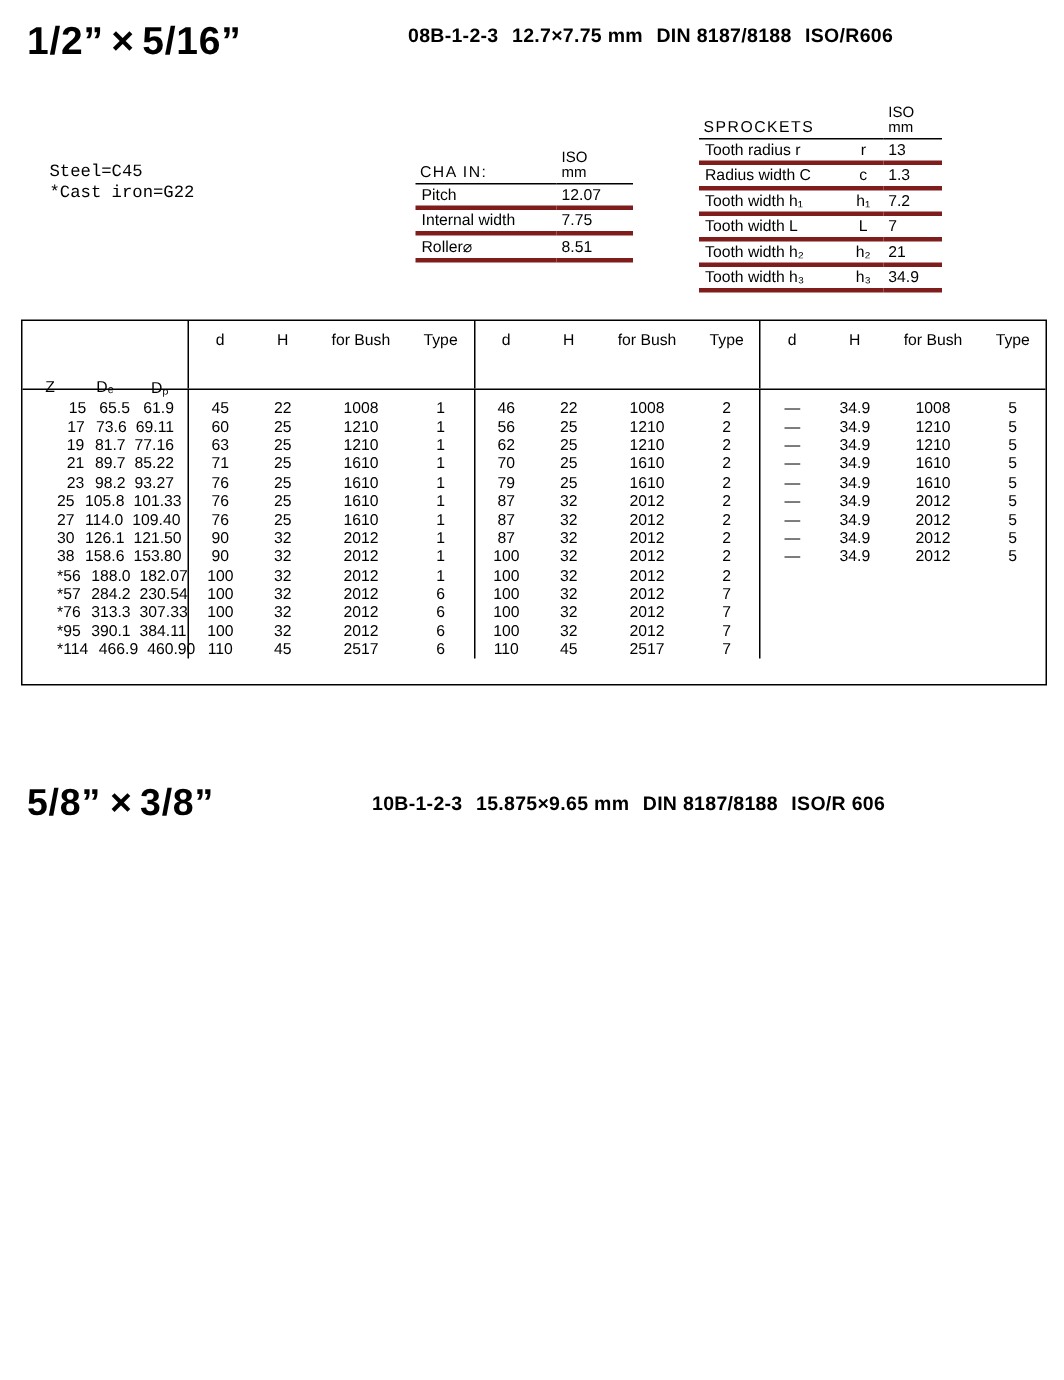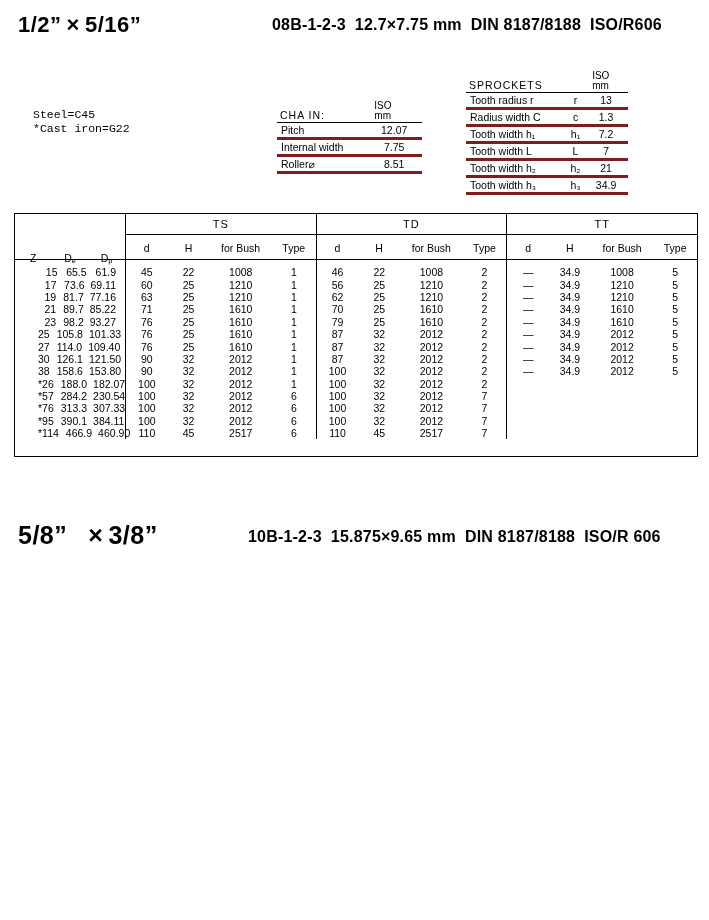--- a/index.html
+++ b/index.html
@@ -20,26 +20,26 @@
   #section-2 { top: 509px; }
 
   
   .sec-title {
     position: absolute;
     font-weight: bold;
     letter-spacing: 0.5px;
     white-space: nowrap;
   }
   .sec-title .times { font-weight: bold; }
-  .s1 .sec-title { left: 18px; top: 12px; font-size: 22px; }
+  .s1 .sec-title { left: 18px; top: 12px; font-size: 26px; }
   .s2 .sec-title { left: 18px; top: 12px; font-size: 25px; }
   .sec-spec {
     position: absolute;
     font-weight: bold;
-    font-size: 16px;
+    font-size: 13px;
     white-space: nowrap;
     letter-spacing: 0.2px;
   }
   .s1 .sec-spec { left: 272px; top: 16px; }
   .s2 .sec-spec { left: 248px; top: 19px; }
   .sec-spec span { margin-right: 9px; }
   .sec-spec span:last-child { margin-right: 0; }
 
   
   .material {
@@ -60,21 +60,21 @@
   .spec td, .spec th {
     padding: 1px 3px;
     font-weight: normal;
     text-align: left;
     white-space: nowrap;
   }
   .spec .hdr td { border-bottom: 1px solid #000; vertical-align: bottom; }
   .spec tbody tr td { border-bottom: 3px solid #7f1d1d; }
   .spec .lbl { padding-left: 4px; }
   .spec .sym { text-align: center; padding: 1px 6px; }
-  .spec .val { text-align: center; padding-right: 8px; }
+  .spec .val { padding-right: 8px; }
   .iso-hd { text-align: center; line-height: 10px; font-size: 10px; }
 
   #chain-1 { left: 277px; top: 100px; width: 145px; }
   #sprockets-1 { left: 466px; top: 70px; width: 162px; }
 
   .spec .title-cell { font-size: 10.5px; letter-spacing: 1px; }
 
   
   .maintable {
     position: absolute;
@@ -219,39 +219,36 @@
         <div class="mt-head">
           <div class="grp idgrp">
             <div class="grp-title"></div>
             <div class="sub-row">
               <div class="c">Z</div>
               <div class="c">Dₑ</div>
               <div class="c">Dₚ</div>
             </div>
           </div>
           <div class="grp tgrp">
-            <div class="grp-title">TS</div>
             <div class="sub-row">
               <div class="c c1">d</div>
               <div class="c c2">H</div>
               <div class="c c3">for Bush</div>
               <div class="c c4">Type</div>
             </div>
           </div>
           <div class="grp tgrp">
-            <div class="grp-title">TD</div>
             <div class="sub-row">
               <div class="c c1">d</div>
               <div class="c c2">H</div>
               <div class="c c3">for Bush</div>
               <div class="c c4">Type</div>
             </div>
           </div>
           <div class="grp tgrp">
-            <div class="grp-title">TT</div>
             <div class="sub-row">
               <div class="c c1">d</div>
               <div class="c c2">H</div>
               <div class="c c3">for Bush</div>
               <div class="c c4">Type</div>
             </div>
           </div>
         </div>
         <div class="mt-body">
           <div class="grp idgrp colrows">
@@ -294,21 +291,21 @@
               <div class="c zc">30</div>
               <div class="c dec">126.1</div>
               <div class="c dpc">121.50</div>
             </div>
             <div class="drow">
               <div class="c zc">38</div>
               <div class="c dec">158.6</div>
               <div class="c dpc">153.80</div>
             </div>
             <div class="drow">
-              <div class="c zc">*26</div>
+              <div class="c zc">*56</div>
               <div class="c dec">188.0</div>
               <div class="c dpc">182.07</div>
             </div>
             <div class="drow">
               <div class="c zc">*57</div>
               <div class="c dec">284.2</div>
               <div class="c dpc">230.54</div>
             </div>
             <div class="drow">
               <div class="c zc">*76</div>
@@ -551,16 +548,16 @@
               <div class="c c1 dash">—</div>
               <div class="c c2">34.9</div>
               <div class="c c3">2012</div>
               <div class="c c4">5</div>
             </div>
           </div>
         </div>
       </div>
     </div>
     <div class="section s2" id="section-2">
-      <div class="sec-title"><span style="margin-right: 21px;">5/8”</span><span class="times" style="margin-right: 5px;">×</span><span style="margin-right: 21px;">3/8”</span></div>
+      <div class="sec-title"><span style="margin-right: 6px;">5/8”</span><span class="times" style="margin-right: 5px;">×</span><span style="margin-right: 21px;">3/8”</span></div>
       <div class="sec-spec"><span>10B-1-2-3</span><span>15.875×9.65 mm</span><span>DIN 8187/8188</span><span>ISO/R 606</span></div>
     </div>
   </div>
 
 </body></html>

